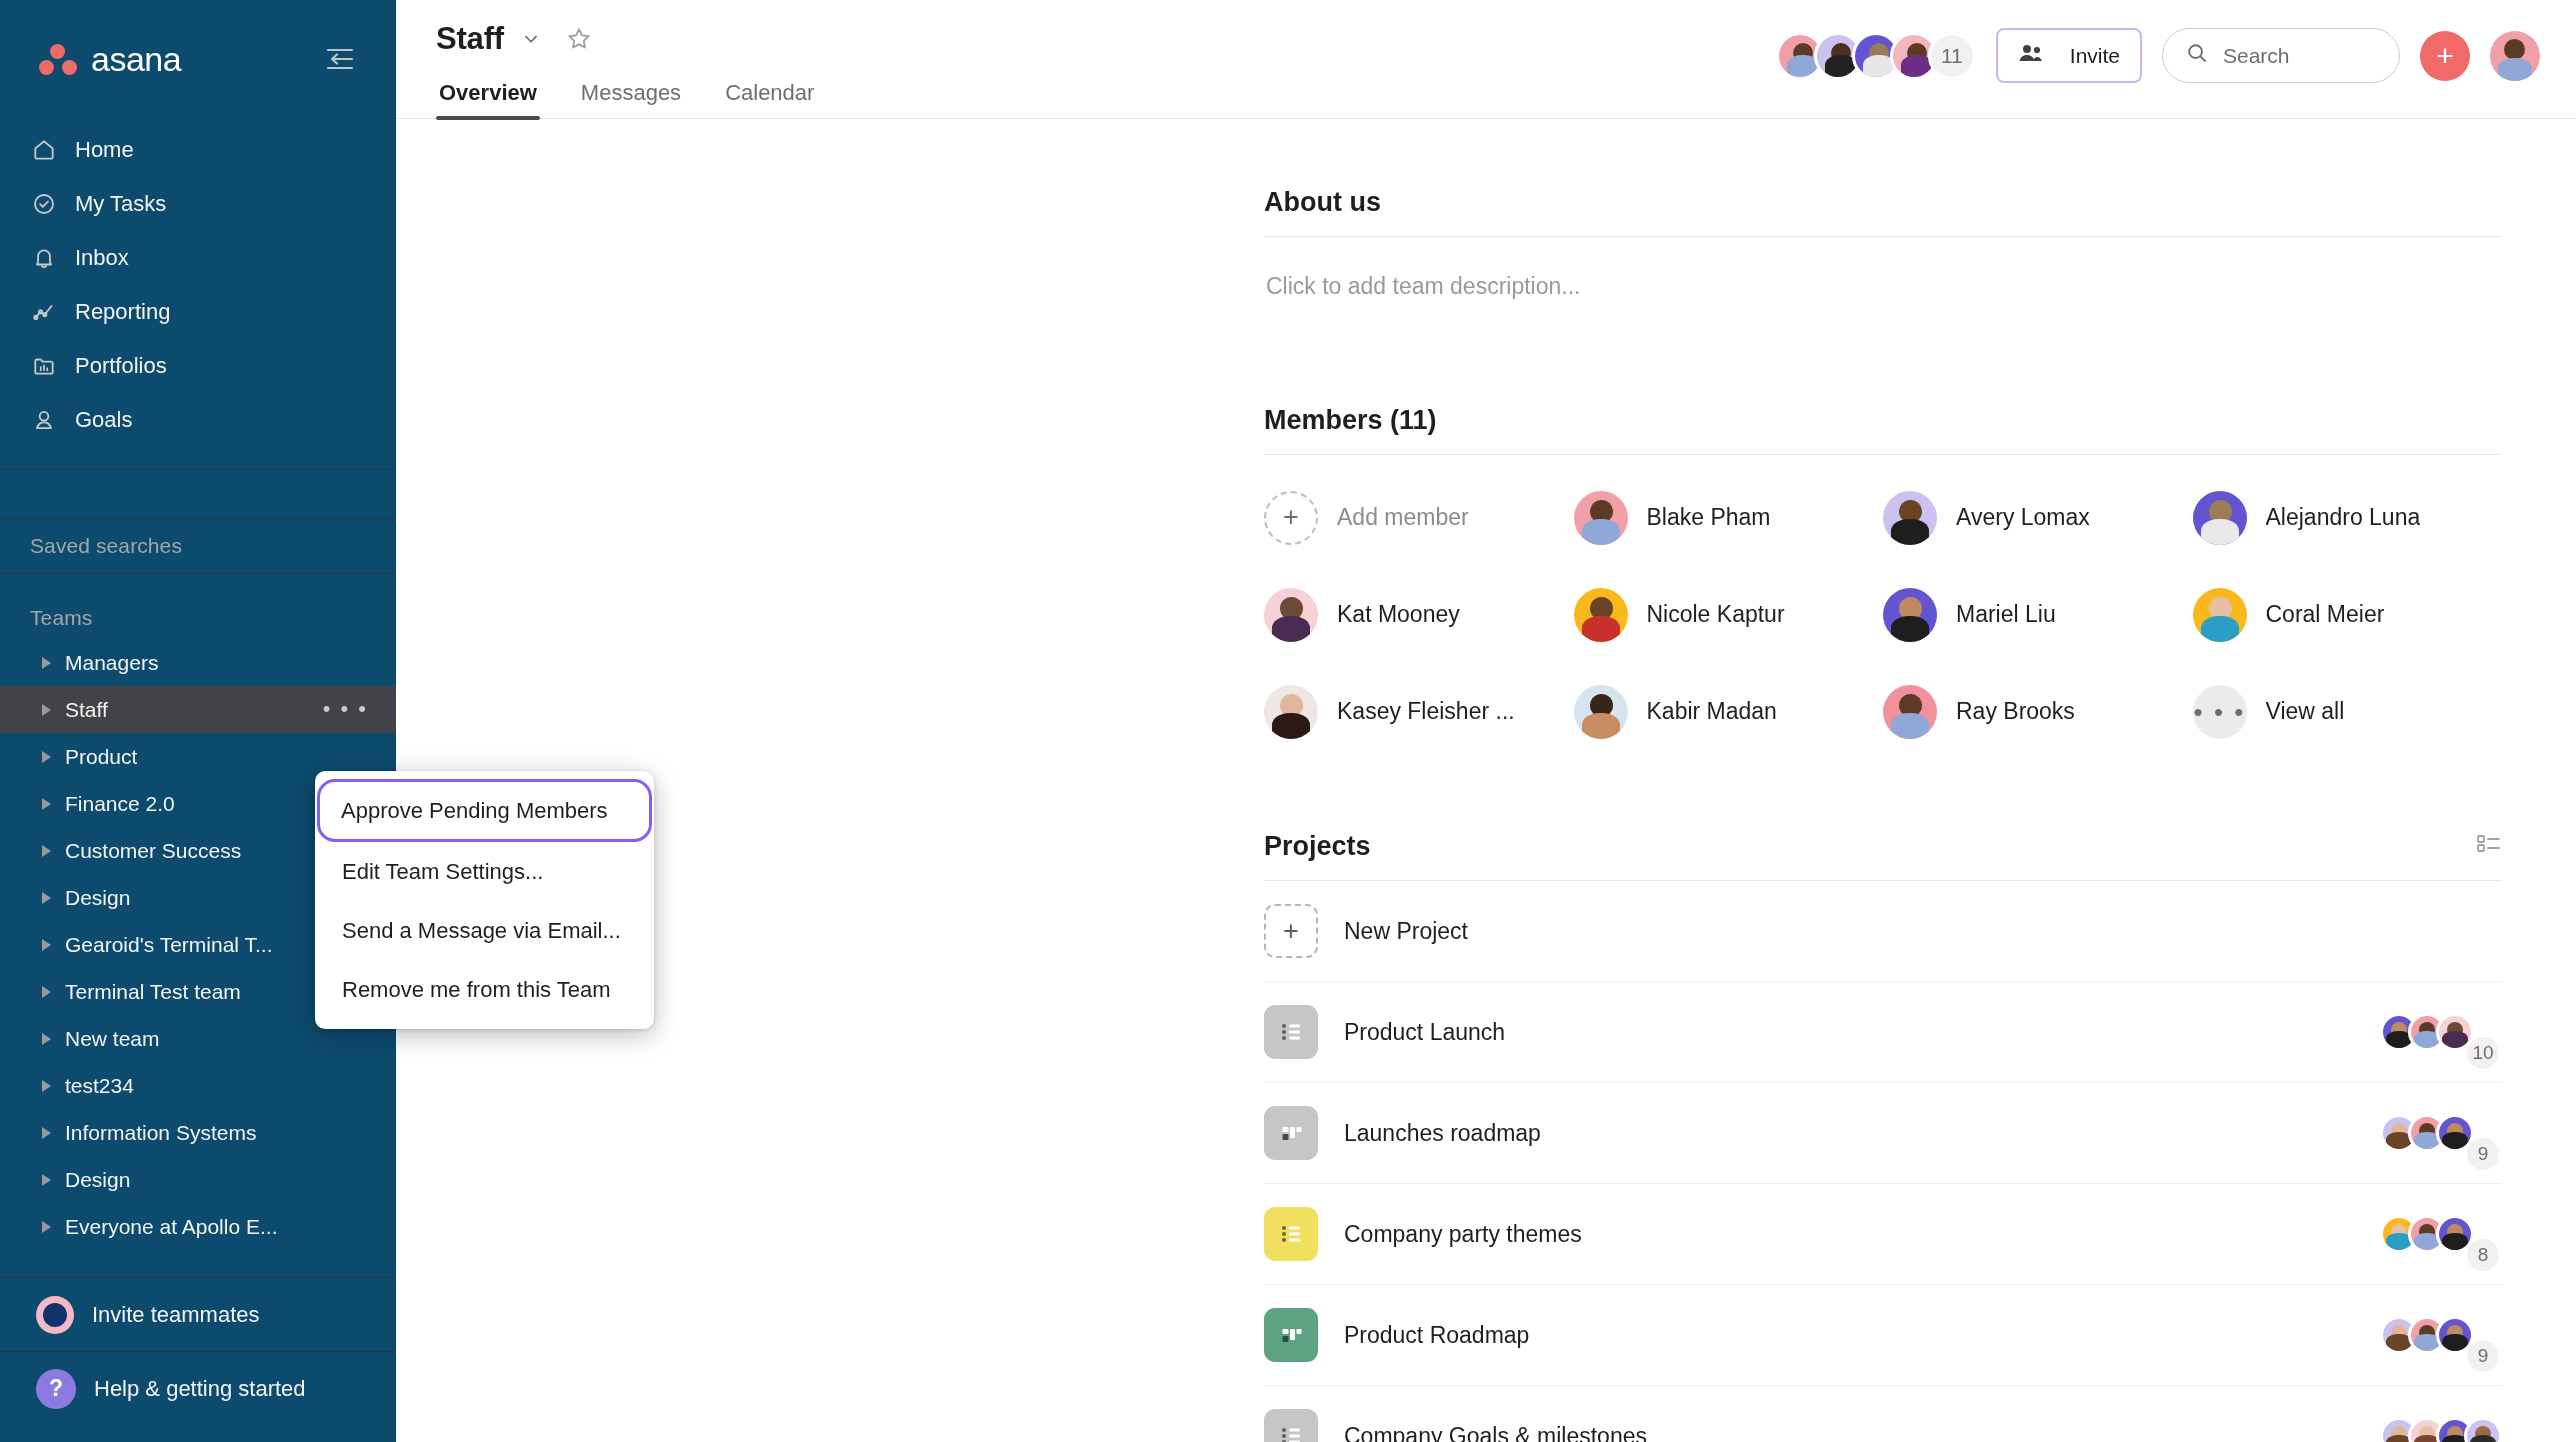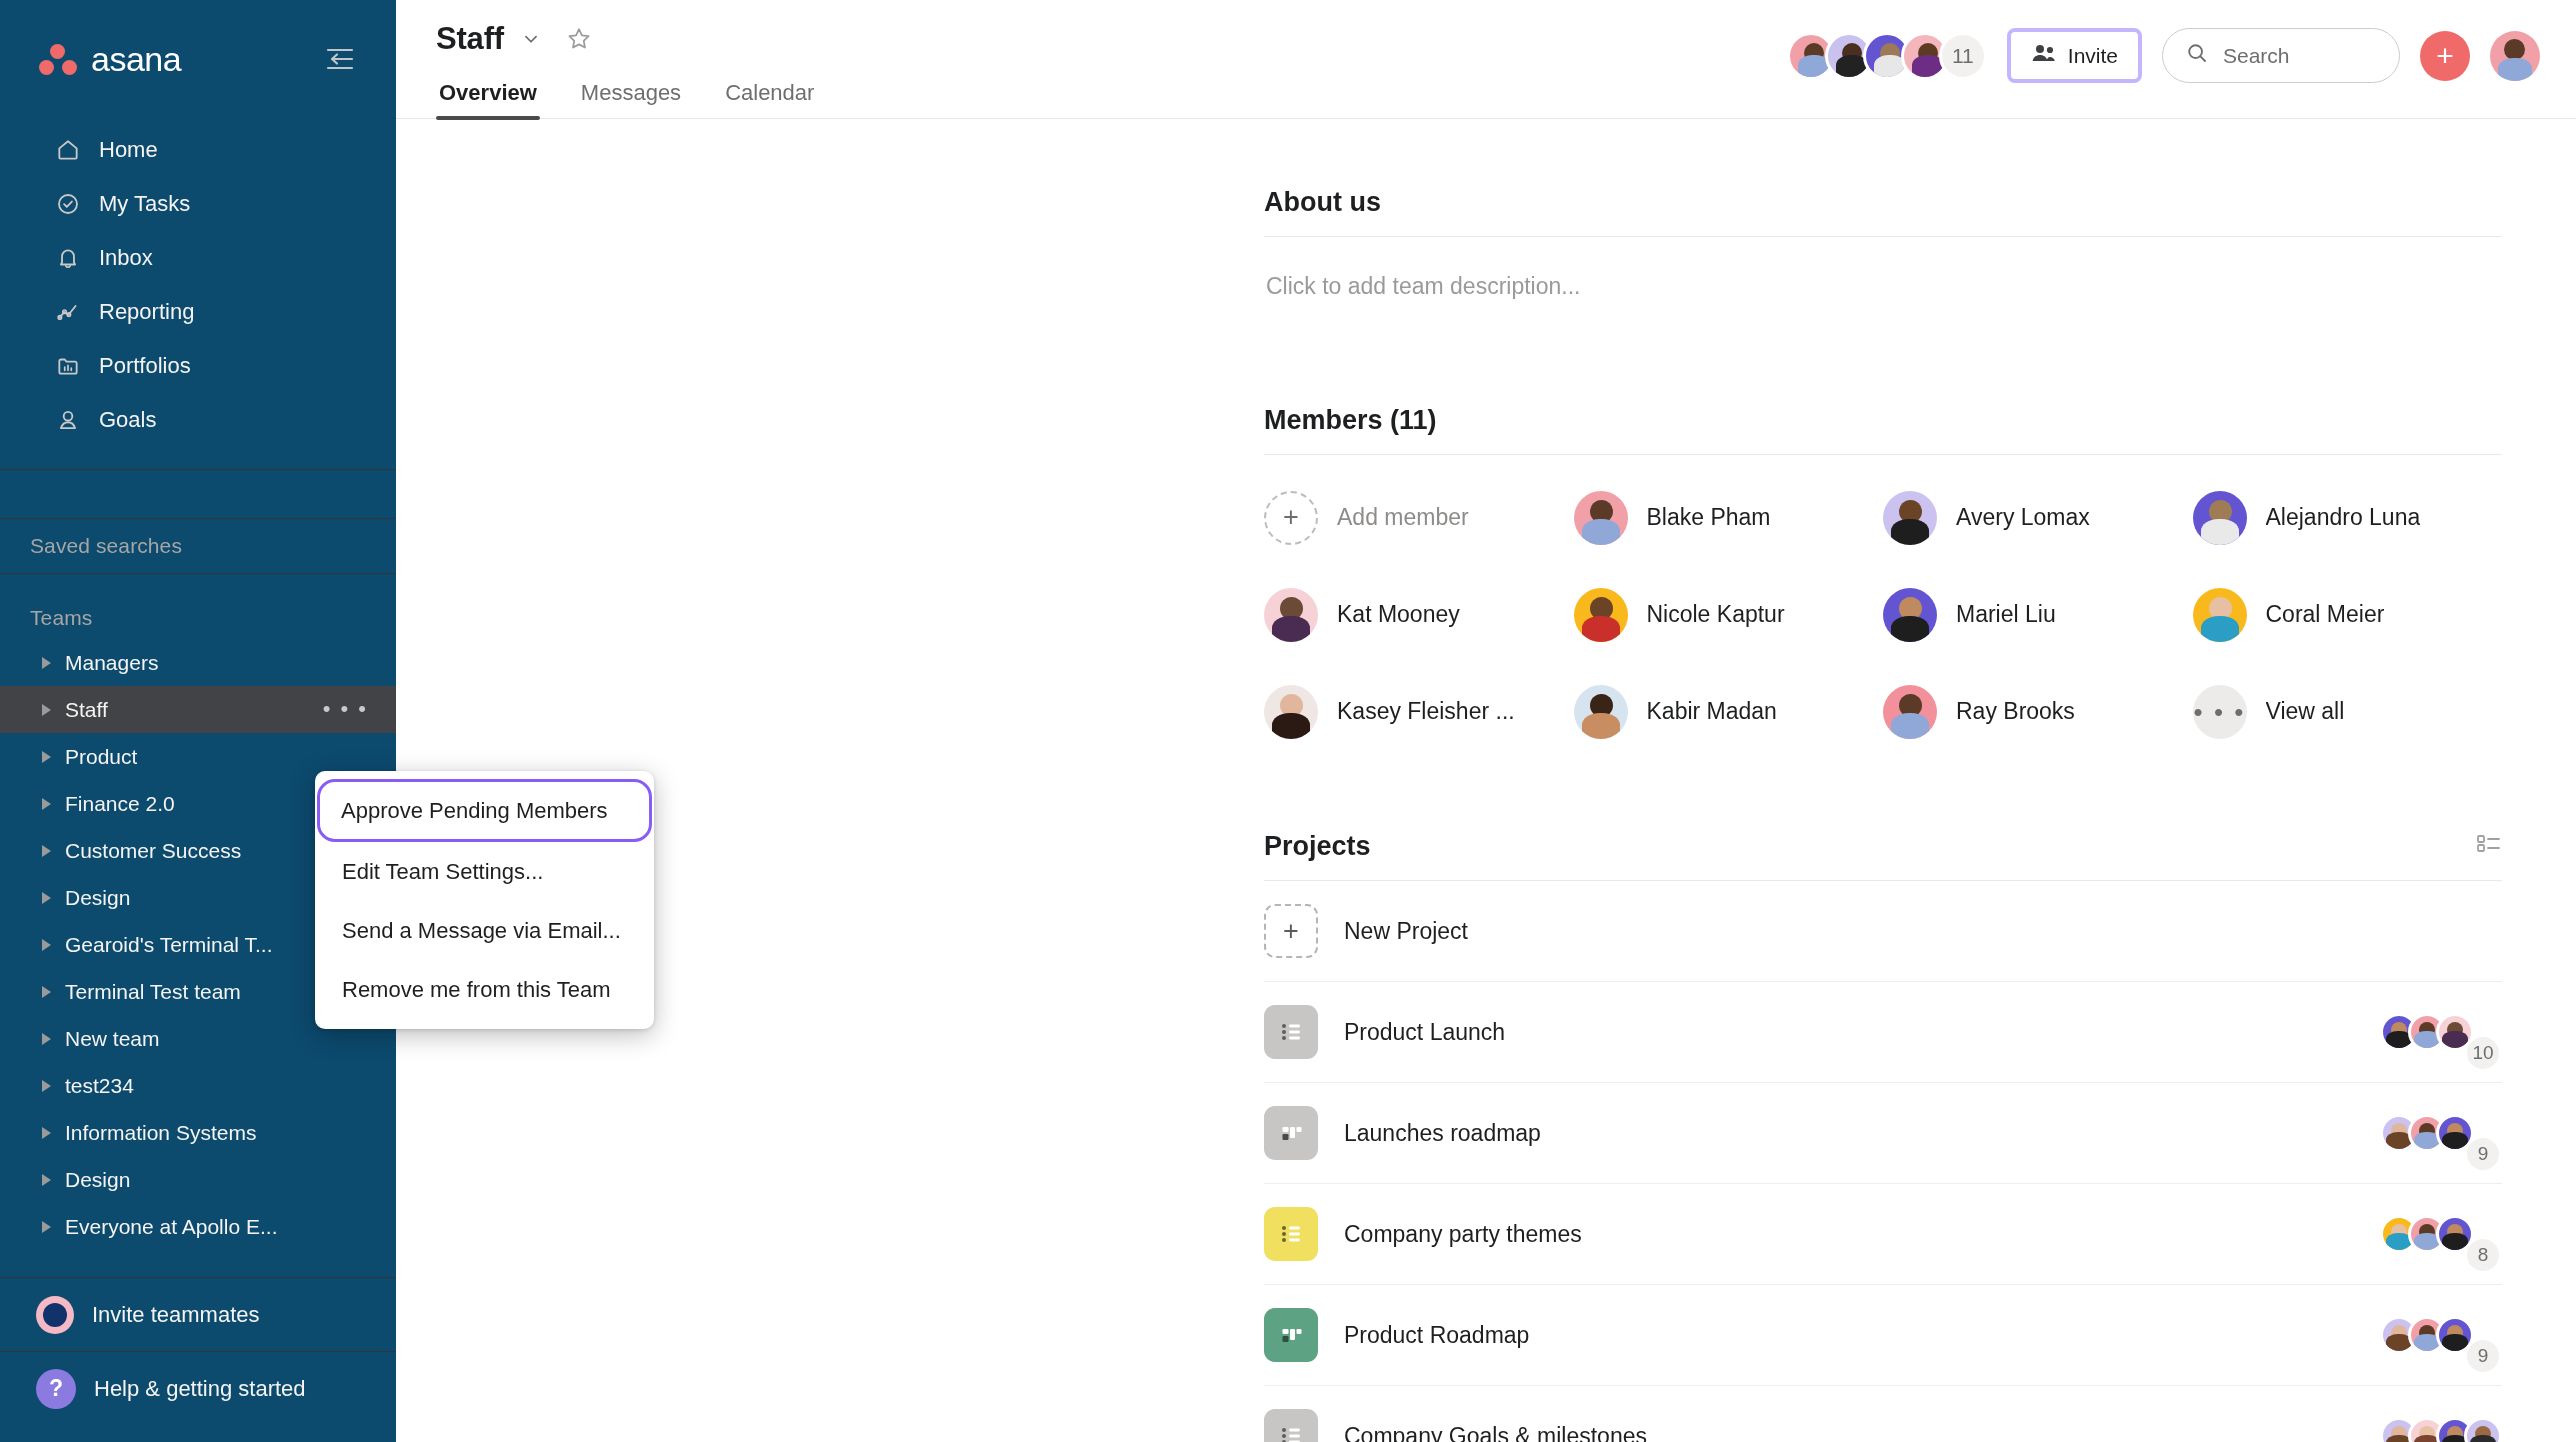--- a/index.html
+++ b/index.html
@@ -31,21 +31,21 @@
   }
   .brand-logo i.d1 { width: 15px; height: 15px; left: 12.4px; top: 5px; }
   .brand-logo i.d2 { width: 15px; height: 15px; left: 1px; top: 21px; }
   .brand-logo i.d3 { width: 15px; height: 15px; left: 24px; top: 21px; }
   .brand-word { font-size: 34px; letter-spacing: -0.5px; color:#fff; font-weight:400; line-height:1;}
   .collapse-btn {
     width: 44px; height: 44px; display: flex; align-items: center; justify-content: center;
     cursor: pointer; opacity: .88;
   }
 
-  .nav { padding: 6px 14px 0 14px; margin-left: 24px; }
+  .nav { padding: 6px 14px 0 14px; }
   .nav-item {
     display: flex; align-items: center; gap: 17px;
     height: 54px; padding: 0 16px; border-radius: 7px;
     font-size: 22px; color: #f5f4f3; cursor: pointer;
   }
   .nav-ic { width: 28px; height: 28px; display:flex; align-items:center; justify-content:center; flex: 0 0 28px;}
   .nav-ic svg { display:block; }
 
   .sb-sep { height: 1px; background: #333537; margin: 22px 0 0 0; }
   .sb-block-pad { height: 26px; }
@@ -143,22 +143,22 @@
     flex: 0 0 auto;
   }
   .av .head { position:absolute; border-radius:50%; background:#4a3228; }
   .av .body { position:absolute; border-radius: 46% 46% 0 0; }
   .count-bubble {
     border-radius: 50%; background: #f3f1ef; color: #6d6e6f;
     display: flex; align-items: center; justify-content: center;
     margin-left: -10px; border: 3px solid #fff; position: relative; z-index: 0;
   }
   .invite-btn {
-    display: flex; align-items: center; gap: 11px; height: 55px;
-    border: 4px solid #c4b5fd; border-radius: 8px; padding: 0 20px;
+    display: flex; align-items: center; gap: 26px; height: 55px;
+    border: 2px solid #c4b5fd; border-radius: 8px; padding: 0 20px;
     font-size: 21px; color: #1e1f21; cursor: pointer; background: #fff;
   }
   .search-box {
     display: flex; align-items: center; gap: 14px; height: 55px; width: 238px;
     border: 1px solid #cfcbcb; border-radius: 28px; padding: 0 22px;
     color: #6d6e6f; font-size: 21px; cursor: text; background:#fff;
   }
   .plus-btn {
     width: 50px; height: 50px; border-radius: 50%; background: #f06a6a;
     display: flex; align-items: center; justify-content: center; color: #fff;

